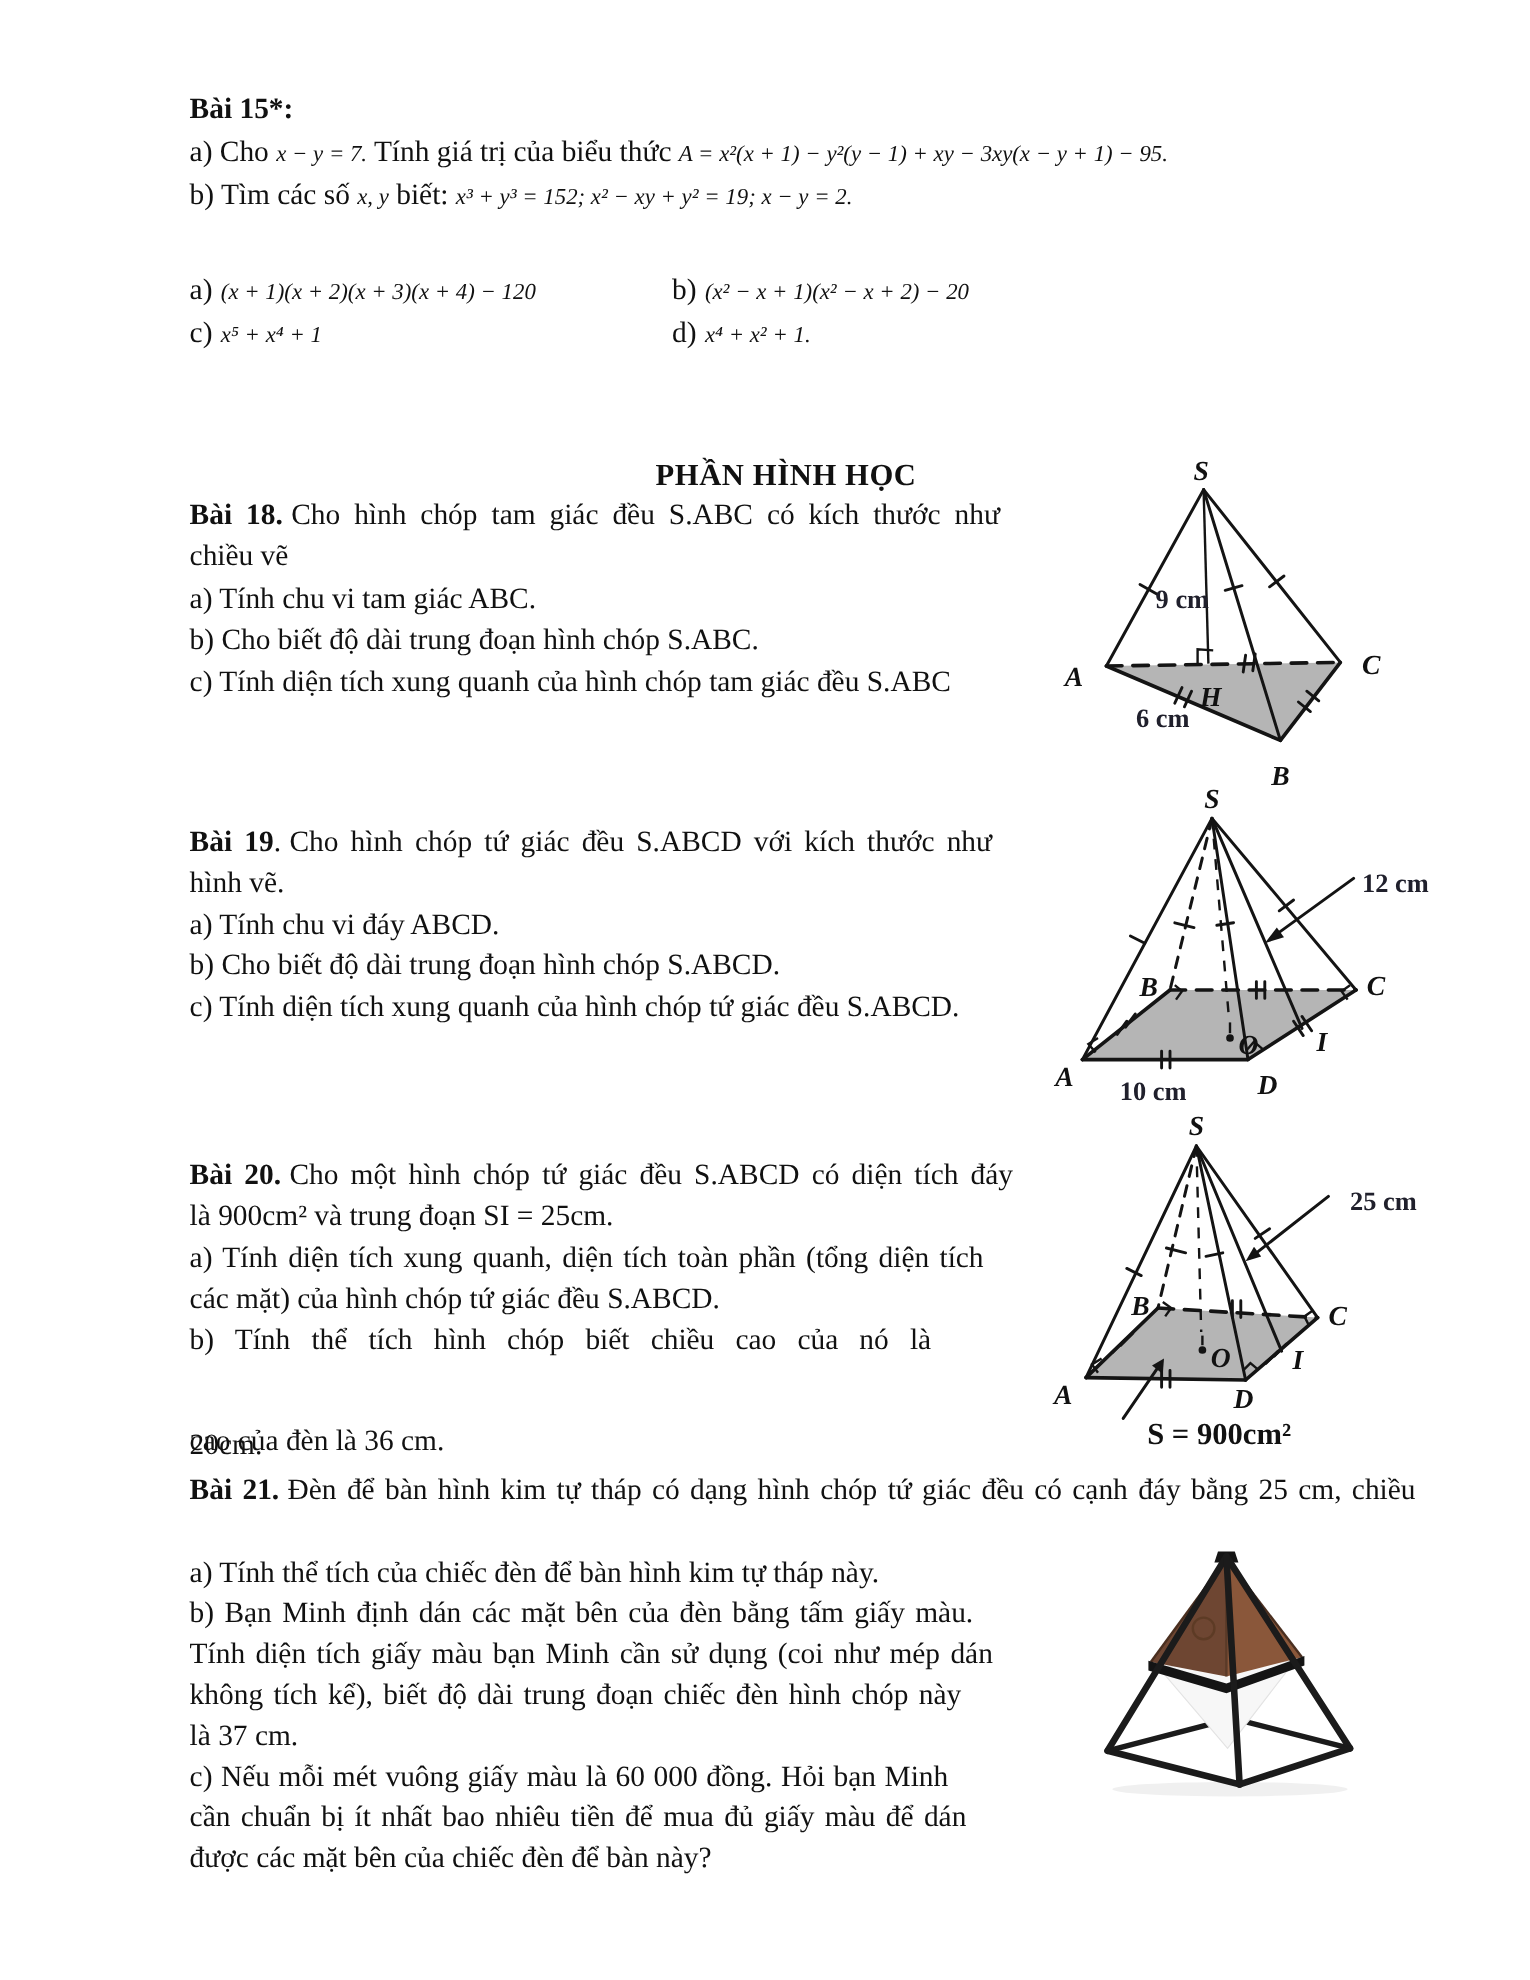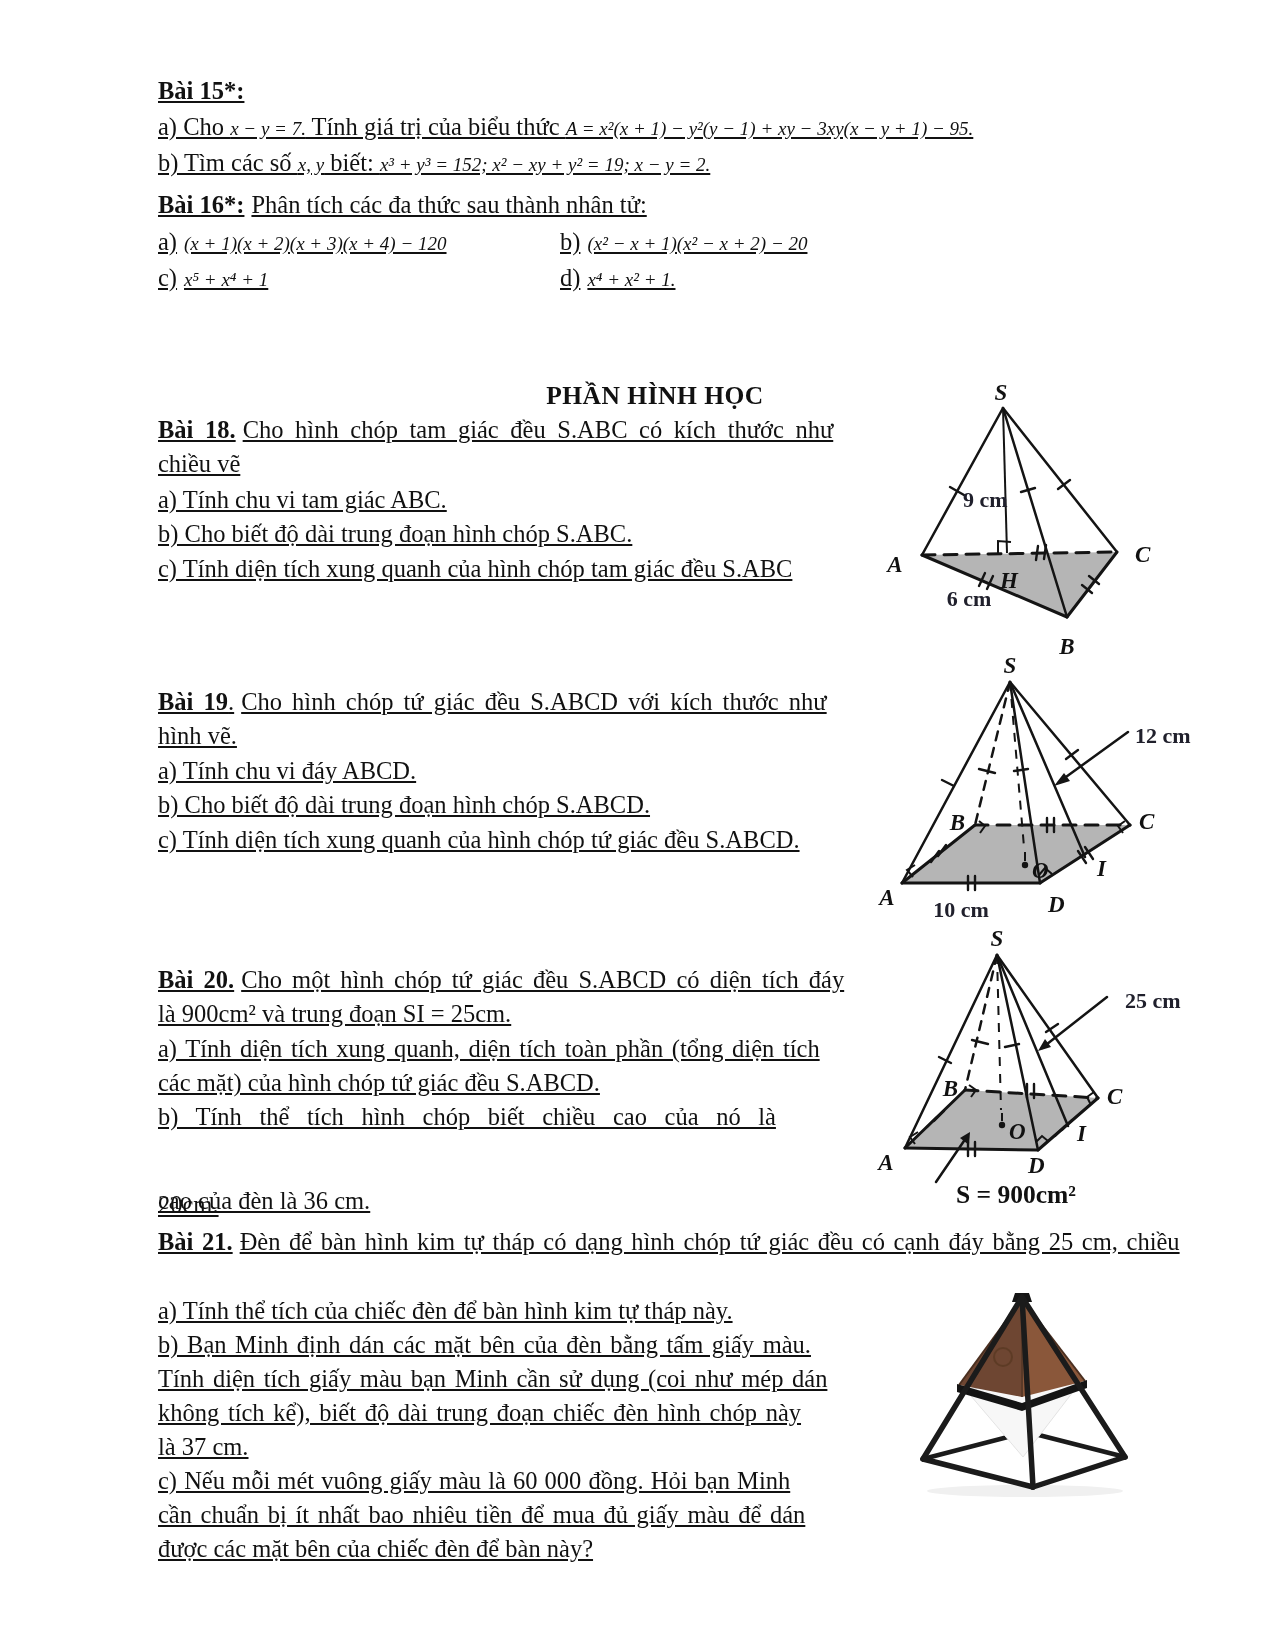--- a/index.html
+++ b/index.html
@@ -11,21 +11,20 @@
     font-family:"Liberation Serif","DejaVu Serif",serif;
     color:#111;
     overflow:hidden;
   }
   .ln{
     position:absolute;
     left:158px;
     white-space:nowrap;
     font-size:24.5px;
     line-height:34px;
-    text-decoration:underline;
   }
   .ln b{font-weight:bold;}
   .sp{margin-right:7px;}
   .m{font-style:italic;font-size:19px;}
   .ws1{word-spacing:1px;}
   .ws2{word-spacing:2.5px;}
   .ws3{word-spacing:4px;}
   .ws5{word-spacing:5.5px;}
   .ws11{word-spacing:11.5px;}
   .heading{
@@ -48,21 +47,20 @@
 </style>
 </head>
 <body>
 
 <div class="page">
 
   <div class="ln" style="top:74px"><b>Bài 15*:</b></div>
   <div class="ln" style="top:110px"><span>a) Cho </span><span class="m">x − y = 7.</span><span> Tính giá trị của biểu thức </span><span class="m">A = x²(x + 1) − y²(y − 1) + xy − 3xy(x − y + 1) − 95.</span></div>
   <div class="ln" style="top:146px"><span>b) Tìm các số </span><span class="m">x, y</span><span> biết: </span><span class="m">x³ + y³ = 152; x² − xy + y² = 19;  x − y = 2.</span></div>
 
-  <div class="ln" style="top:188px"><b class="sp">Bài 16*:</b><span>Phân tích các đa thức sau thành nhân tử:</span></div>
   <div class="ln" style="top:225px"><span class="sp">a)</span><span class="m">(x + 1)(x + 2)(x + 3)(x + 4) − 120</span></div>
   <div class="ln" style="top:225px;left:560px"><span class="sp">b)</span><span class="m">(x² − x + 1)(x² − x + 2) − 20</span></div>
   <div class="ln" style="top:261px"><span class="sp">c)</span><span class="m">x⁵ + x⁴ + 1</span></div>
   <div class="ln" style="top:261px;left:560px"><span class="sp">d)</span><span class="m">x⁴ + x² + 1.</span></div>
 
 
   <div class="heading" style="top:341px">PHẦN HÌNH HỌC</div>
 
   <div class="ln ws5" style="top:413px"><b class="sp">Bài 18.</b><span>Cho hình chóp tam giác đều S.ABC có kích thước như</span></div>
   <div class="ln" style="top:447px">chiều vẽ</div>

